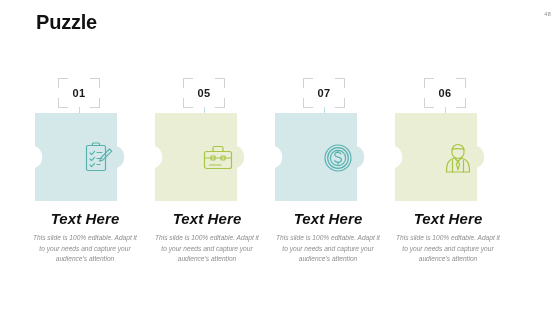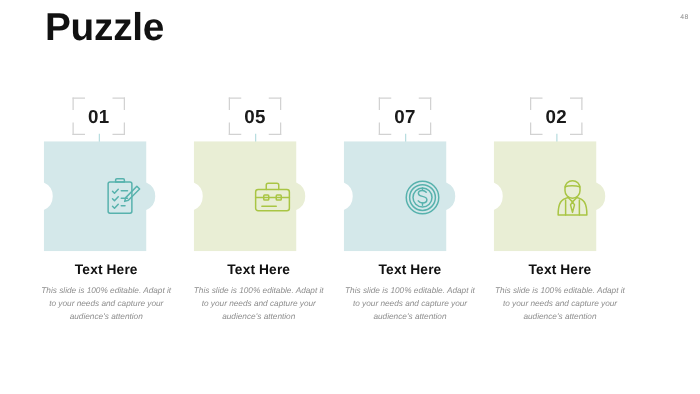--- a/index.html
+++ b/index.html
@@ -14,21 +14,21 @@
     overflow: hidden;
     font-family: "Liberation Sans", sans-serif;
     -webkit-font-smoothing: antialiased;
   }
 
   
   #slide-title {
     position: absolute;
     left: 36px;
     top: 8px;
-    font-size: 31px;
+    font-size: 20px;
     font-weight: bold;
     color: #111111;
     letter-spacing: -0.2px;
     line-height: 28px;
   }
   #page-number {
     position: absolute;
     right: 9px;
     top: 11px;
     font-size: 5.5px;
@@ -57,21 +57,21 @@
   .badge .bracket .tl { left: 0;  top: 0;  border-right: none; border-bottom: none; }
   .badge .bracket .tr { right: 0; top: 0;  border-left: none;  border-bottom: none; }
   .badge .bracket .bl { left: 0;  bottom: 0; border-right: none; border-top: none; }
   .badge .bracket .br { right: 0; bottom: 0; border-left: none;  border-top: none; }
   .badge .num {
     position: absolute;
     inset: 0;
     display: flex;
     align-items: center;
     justify-content: center;
-    font-size: 15px;
+    font-size: 11px;
     font-weight: bold;
     color: #1a1a1a;
     letter-spacing: 0.3px;
   }
   
   .pin {
     position: absolute;
     top: 107px;
     width: 7px;
     height: 12px;
@@ -113,24 +113,25 @@
   }
 
   
   .caption {
     position: absolute;
     top: 210px;
     width: 124px;
     text-align: center;
   }
   .caption .head {
-    font-size: 11px;
+    font-size: 15px;
     font-weight: bold;
     color: #111111;
     letter-spacing: 0.1px;
+    font-style: italic;
   }
   .caption .body {
     margin-top: 6px;
     font-size: 6.6px;
     font-style: italic;
     color: #8e8e8e;
     line-height: 10.5px;
     padding: 0 8px;
   }
 </style>
@@ -182,21 +183,21 @@
   <div class="head"></div>
 </div>
 
 <div class="badge" style="left:424px;">
   <div class="bracket">
     <span class="tl"></span>
     <span class="tr"></span>
     <span class="bl"></span>
     <span class="br"></span>
   </div>
-  <div class="num">02</div>
+  <div class="num">06</div>
 </div>
 <div class="pin" style="left:441.5px;">
   <div class="stem"></div>
   <div class="head"></div>
 </div>
 
 <div id="puzzle-row">
 
   <div class="piece" style="left:35px;">
     <svg width="120" height="88" viewBox="0 0 120 88">

